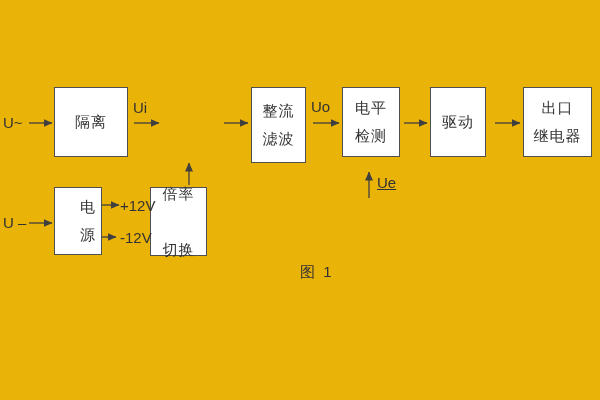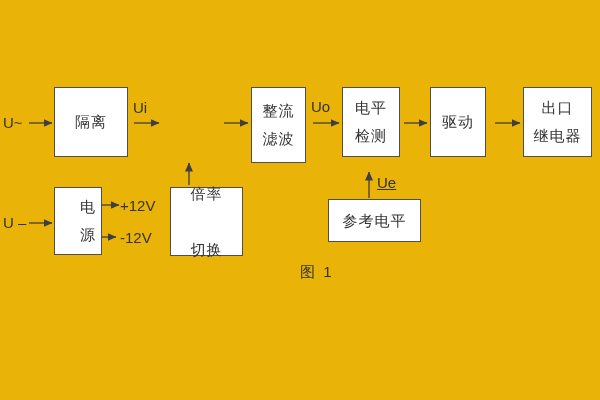--- a/index.html
+++ b/index.html
@@ -28,21 +28,21 @@
   }
   
   .b-iso  {left:54px;  top:87px;  width:74px; height:70px;}
   .b-set  {left:162px; top:87px;  width:55px; height:70px;}
   .b-rect {left:251px; top:87px;  width:55px; height:76px;}
   .b-lvl  {left:342px; top:87px;  width:58px; height:70px;align-items:center;}
   .b-drv  {left:430px; top:87px;  width:56px; height:70px;justify-content:center;}
   .b-out  {left:523px; top:87px;  width:69px; height:70px;justify-content:center;}
   
   .b-pwr  {left:54px;  top:187px; width:48px; height:68px;padding-left:20px;}
-  .b-rat  {left:170px; top:187px; width:73px; height:69px;gap:28px;}
+  .b-rat  {left:150px; top:187px; width:57px; height:69px;gap:28px;}
   .b-ref  {left:328px; top:199px; width:93px; height:43px; line-height:20px;}
   .lbl{
     position:absolute;
     font-size:15px;
     color:#333333;
     white-space:nowrap;
   }
   .lbl-uac {left:3px;   top:114px;}
   .lbl-udc {left:3px;   top:214px;}
   .lbl-ui  {left:133px; top:99px;}
@@ -97,23 +97,20 @@
     <span>继电器</span>
   </div>
 
   <div class="box b-pwr">
     <span>电源</span>
   </div>
   <div class="box b-rat">
     <span>倍率</span>
     <span>切换</span>
   </div>
-  <div class="box b-ref">
-    <span>参考电平</span>
-  </div>
 
   <span class="lbl lbl-uac">U~</span>
   <span class="lbl lbl-udc">U –</span>
   <span class="lbl lbl-ui">Ui</span>
   <span class="lbl lbl-uo">Uo</span>
   <span class="lbl lbl-ue">Ue</span>
   <span class="lbl lbl-p12">+12V</span>
   <span class="lbl lbl-m12">-12V</span>
 
   <span class="lbl lbl-cap">图 1</span>

